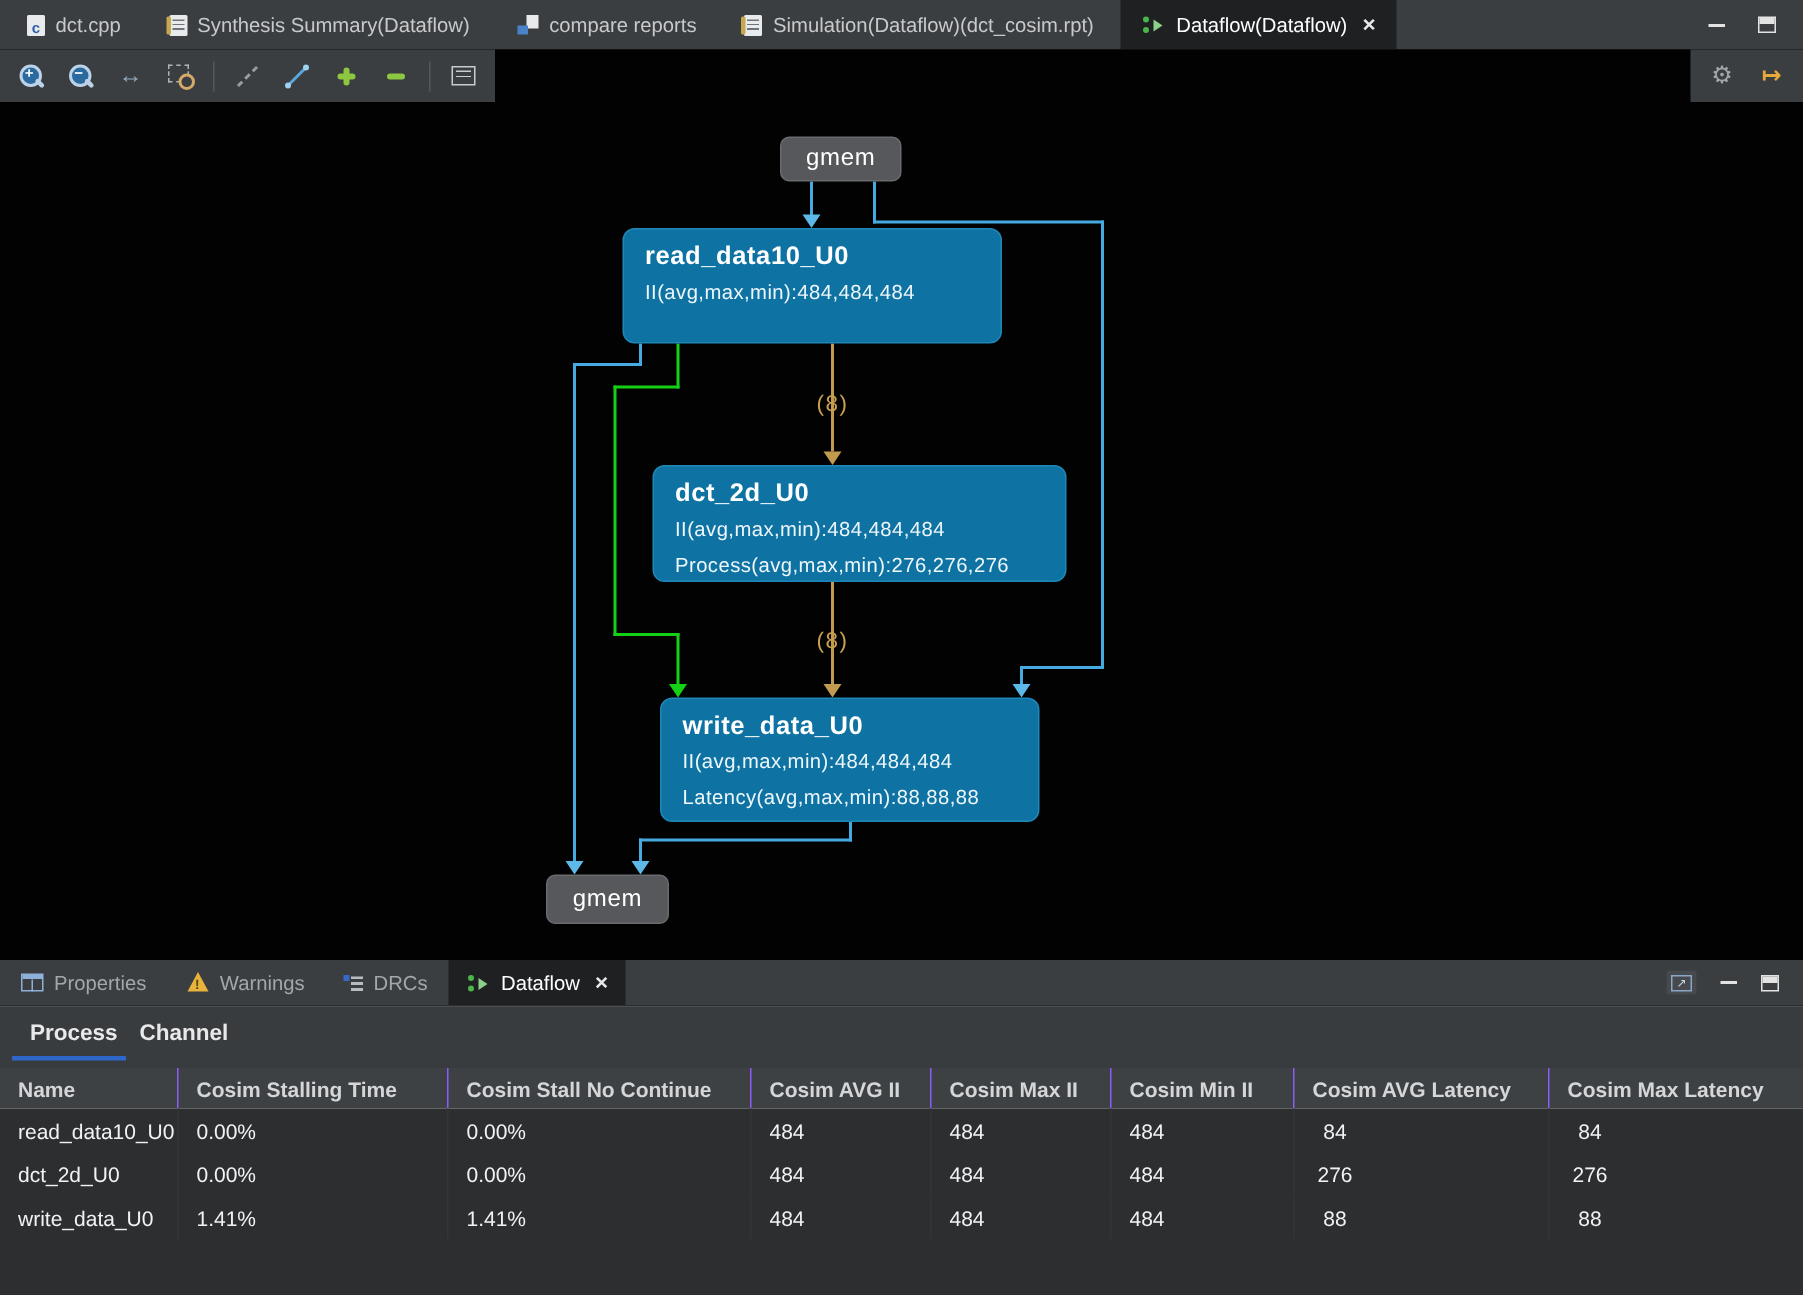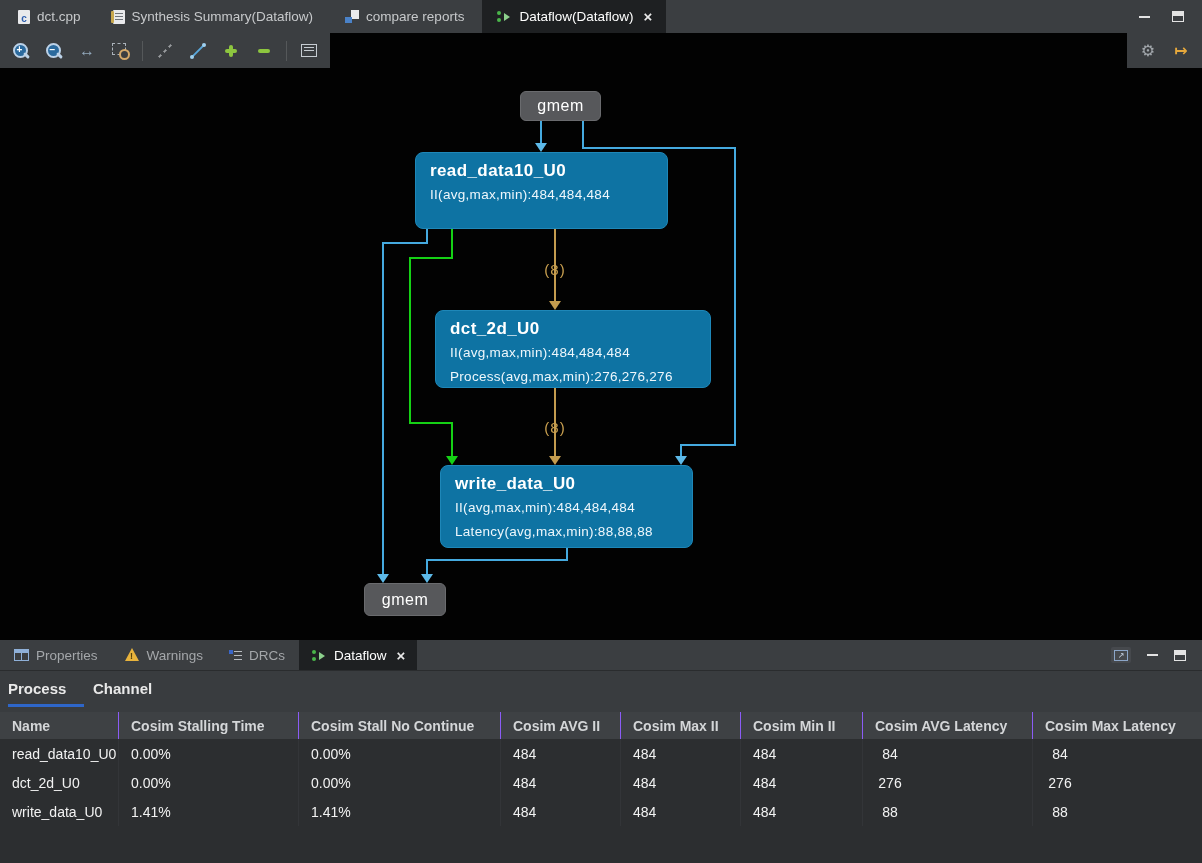--- a/index.html
+++ b/index.html
@@ -148,20 +148,24 @@
       <span>dct.cpp</span>
     </div>
     <div class="etab">
       <span class="ic ic-report"></span>
       <span>Synthesis Summary(Dataflow)</span>
     </div>
     <div class="etab">
       <span class="ic ic-compare"></span>
       <span>compare reports</span>
     </div>
+    <div class="etab">
+      <span class="ic ic-report"></span>
+      <span>Simulation(Dataflow)(dct_cosim.rpt)</span>
+    </div>
     <div class="etab active">
       <span class="ic ic-dataflow"></span>
       <span>Dataflow(Dataflow)</span>
       <span class="tab-close">×</span>
     </div>
     <div class="win-controls">
       <span class="ic ic-min"></span>
       <span class="ic ic-max"></span>
     </div>
   </div>
@@ -296,21 +300,21 @@
         <span class="tab-close">×</span>
       </div>
       <div class="panel-right">
         <span class="ic ic-float"></span>
         <span class="ic ic-min"></span>
         <span class="ic ic-max"></span>
       </div>
     </div>
 
     <div class="subtabs">
-      <div class="stab" style="left:8px;">Process</div>
+      <div class="stab" style="left:20px;">Process</div>
       <div class="stab" style="left:93px;">Channel</div>
       <div class="stab-underline" style="background:#2e66c9;"></div>
     </div>
 
     <div class="tbl-header">
       <div class="cell">Name</div>
       <div class="cell">Cosim Stalling Time</div>
       <div class="cell">Cosim Stall No Continue</div>
       <div class="cell">Cosim AVG II</div>
       <div class="cell">Cosim Max II</div>

